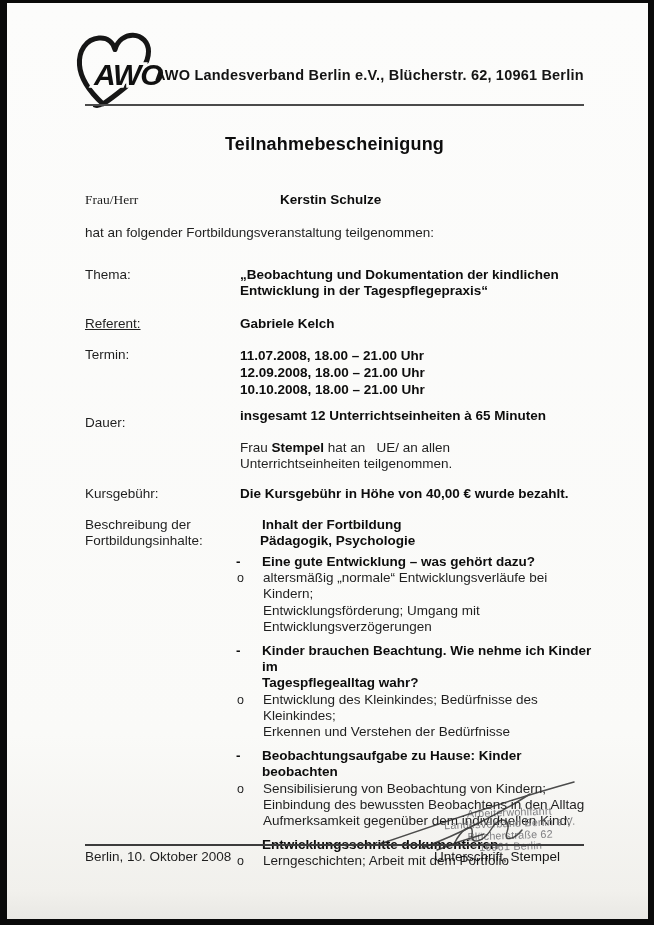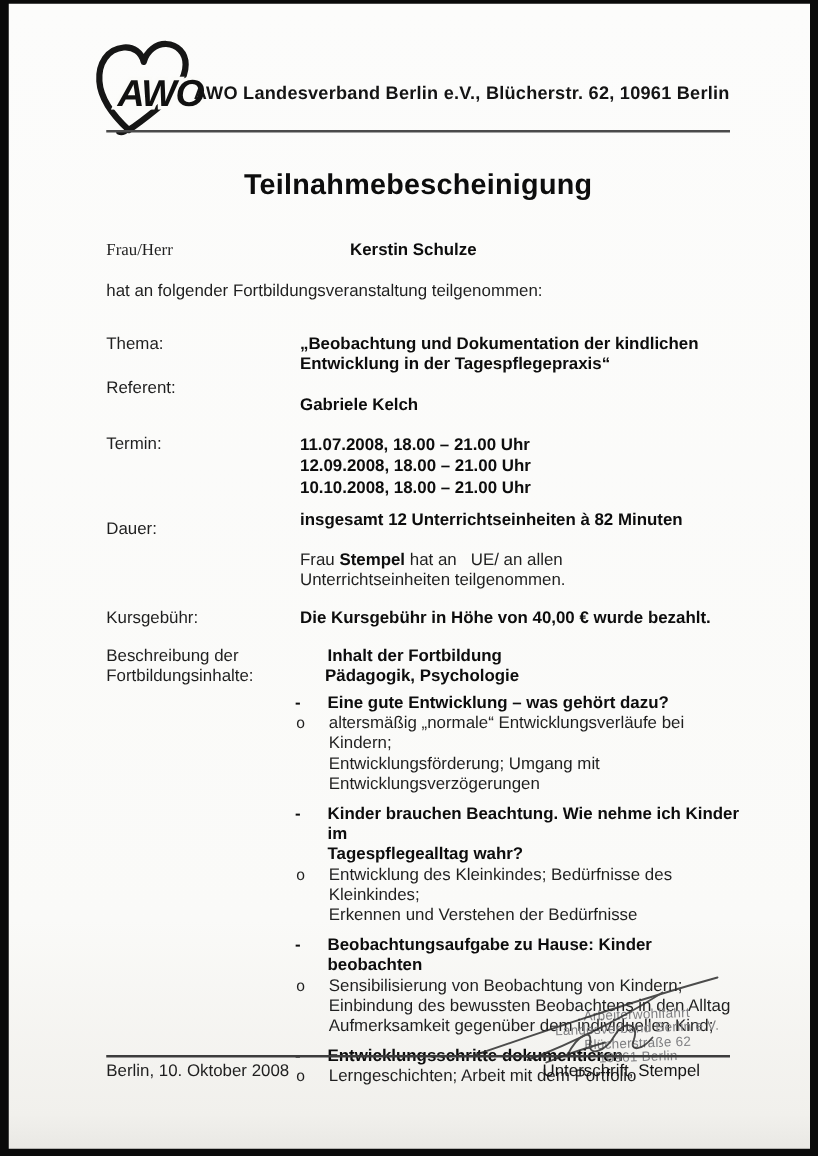--- a/index.html
+++ b/index.html
@@ -14,21 +14,21 @@
     position:absolute;
     left:7px; top:3px; right:6px; bottom:6px;
     background:linear-gradient(180deg,#fcfcfb 0%,#fafaf8 80%,#f1f0ec 97%,#e9e8e4 100%);
     color:#1f1f1f;
   }
   .abs{position:absolute;}
   .b{font-weight:bold;color:#0d0d0d;}
   .fs{font-size:13.5px;line-height:16.2px;}
   .header-address{left:148px; top:64px; font-size:14.5px; font-weight:bold; color:#141414; letter-spacing:.2px;}
   .header-rule{left:78px; top:101px; width:499px; height:2px; background:#4b4b4b;}
-  .doc-title{left:78px; top:131px; width:499px; text-align:center; font-size:23px; font-weight:bold; color:#0d0d0d; letter-spacing:.2px;}
+  .doc-title{left:78px; top:131px; width:499px; text-align:center; font-size:18px; font-weight:bold; color:#0d0d0d; letter-spacing:.2px;}
   .lbl{left:78px;}
   .val{left:233px;}
   .list-wrap{left:229px; top:551px; width:365px;}
   .list-item{margin-bottom:8px;}
   .li-row{display:flex; align-items:flex-start;}
   .li-marker{width:26px; flex:0 0 26px; color:#1f1f1f;}
   .li-marker.dash{font-weight:bold; color:#0d0d0d;}
   .li-marker.circ{font-size:12.5px; padding-left:1px;}
   .li-text{flex:1;}
   .pre{white-space:pre-wrap;}
@@ -66,32 +66,32 @@
   <div class="abs fs lbl" style="top:189px;font-family:Liberation Serif, serif;">Frau/Herr</div>
   <div class="abs fs val b" style="top:189px;padding-left:40px;">Kerstin Schulze</div>
   <div class="abs fs lbl" style="top:222px;">hat an folgender Fortbildungsveranstaltung teilgenommen:</div>
 
   <div class="abs fs lbl" style="top:264px;">Thema:</div>
   <div class="abs fs val b" style="top:264px;">
     <div>„Beobachtung und Dokumentation der kindlichen</div>
     <div>Entwicklung in der Tagespflegepraxis“</div>
   </div>
 
-  <div class="abs fs lbl" style="top:299px;">Referent:</div>
+  <div class="abs fs lbl" style="top:313px;text-decoration:underline;">Referent:</div>
   <div class="abs fs val b" style="top:313px;">Gabriele Kelch</div>
 
   <div class="abs fs lbl" style="top:344px;">Termin:</div>
   <div class="abs fs val b" style="top:344px; line-height:17px;">
     <div>11.07.2008, 18.00 – 21.00 Uhr</div>
     <div>12.09.2008, 18.00 – 21.00 Uhr</div>
     <div>10.10.2008, 18.00 – 21.00 Uhr</div>
   </div>
 
   <div class="abs fs lbl" style="top:412px;">Dauer:</div>
-  <div class="abs fs val b" style="top:405px;">insgesamt 12 Unterrichtseinheiten à 82 Minuten</div>
+  <div class="abs fs val b" style="top:405px;">insgesamt 12 Unterrichtseinheiten à 65 Minuten</div>
 
   <div class="abs fs val" style="top:437px;">
     <div>
       <span class="pre">Frau </span><span class="b pre">Stempel</span><span class="pre"> hat an   UE/ an allen</span>
     </div>
     <div>Unterrichtseinheiten teilgenommen.</div>
   </div>
 
   <div class="abs fs lbl" style="top:483px;">Kursgebühr:</div>
   <div class="abs fs val b" style="top:483px;">Die Kursgebühr in Höhe von 40,00 € wurde bezahlt.</div>

